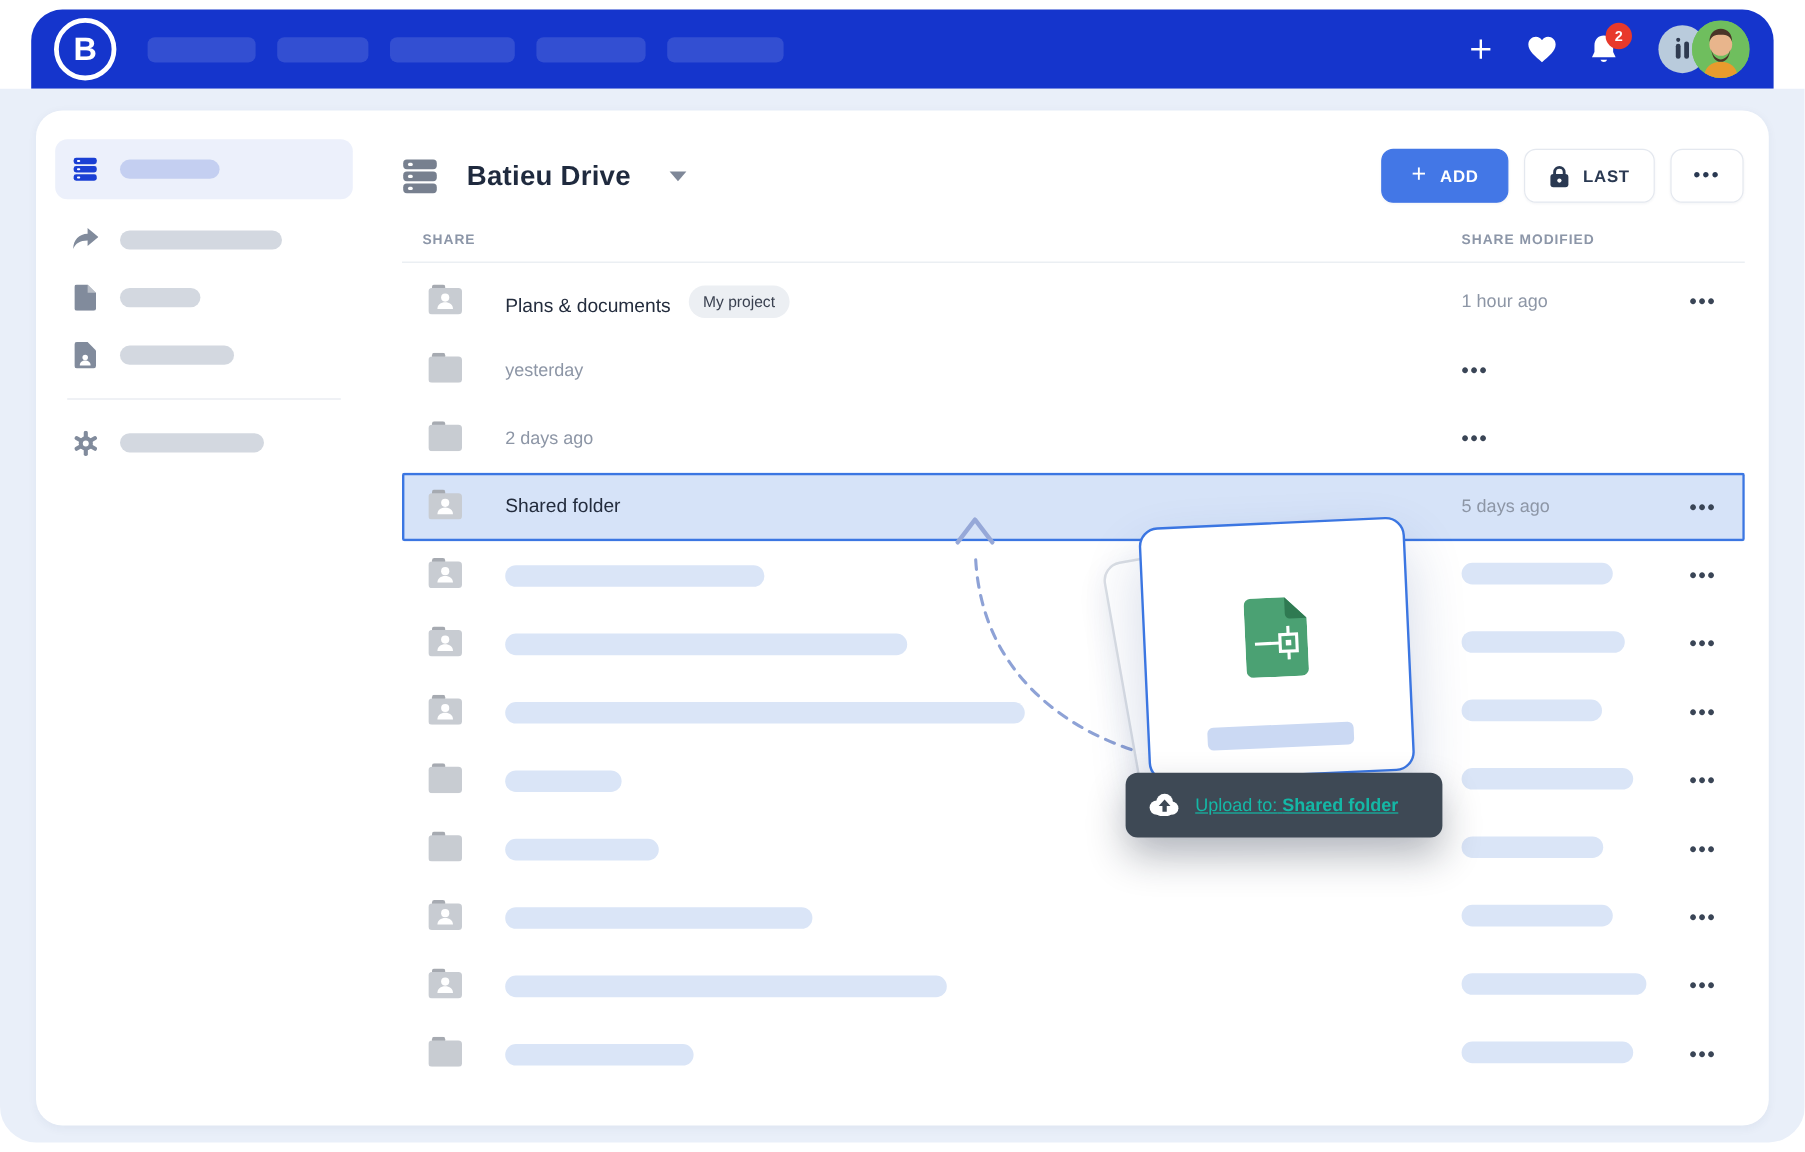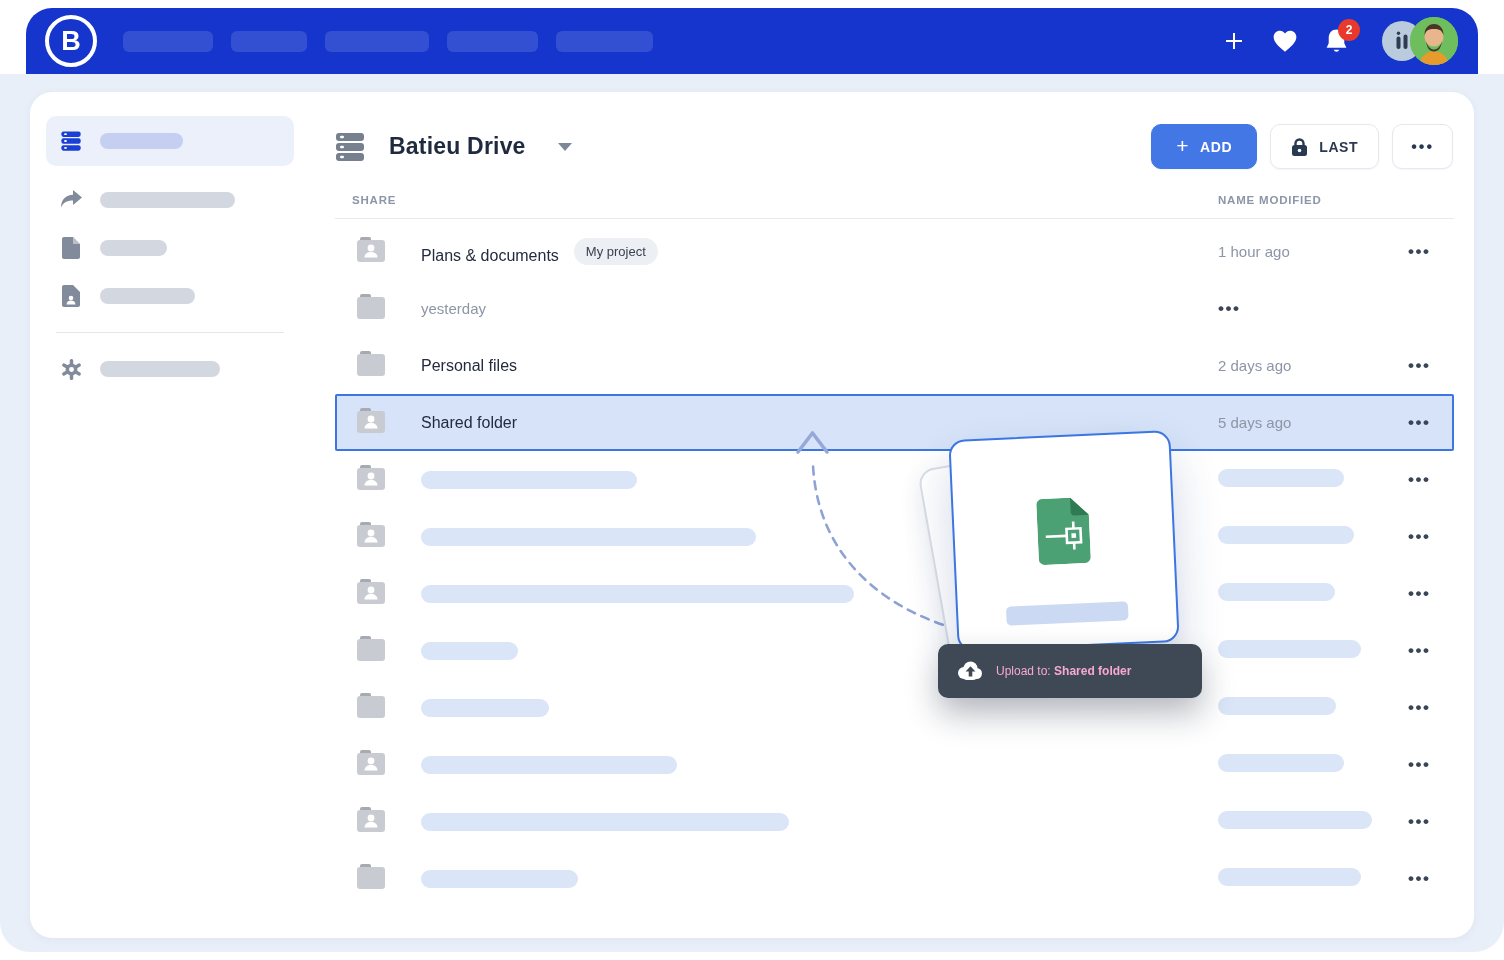--- a/index.html
+++ b/index.html
@@ -70,21 +70,21 @@
   .arc-svg { position:absolute; left:0; top:0; width:1504px; height:960px; pointer-events:none; z-index:5; }
   .ghost { position:absolute; background:#fff; border-radius:16px; }
   .ghost.back { left:933px; top:450px; width:221px; height:203px; border:2px solid #DADEE4;
     transform:rotate(-10deg); box-shadow:0 10px 26px rgba(40,60,110,.10); z-index:6; }
   .ghost.front { left:953px; top:435px; width:222px; height:212px; border:2px solid var(--c-selborder,#3B76E2);
     transform:rotate(-2.6deg); box-shadow:0 24px 48px rgba(30,60,130,.20); z-index:7;
     display:flex; flex-direction:column; align-items:center; }
   .ghost-filebar { width:122px; height:19px; border-radius:5px; background:#CBD9F3; margin-top:auto; margin-bottom:22px; }
   .tooltip { position:absolute; left:938px; top:644px; width:264px; height:54px; background:#3E4955; border-radius:10px;
     display:flex; align-items:center; gap:13px; padding:0 18px; z-index:8; box-shadow:0 16px 32px rgba(20,30,50,.30); }
-  .tooltip-text { color:#f9a8d4; font-size:12px; white-space:nowrap; }
+  .tooltip-text { color:#14b8a6; font-size:15px; white-space:nowrap;text-decoration:underline; }
   .tooltip-text b { font-weight:bold; }
 </style>
 </head>
 <body>
 
 <div class="frame">
 
   <header class="topbar">
     <div class="logo">B</div>
     <nav class="topnav" id="topnav">
@@ -231,21 +231,21 @@
             </button>
             <button class="btn more">
               <span>•••</span>
             </button>
           </div>
         </div>
 
         <div class="table">
           <div class="thead">
             <span class="th-name">SHARE</span>
-            <span>NAME MODIFIED</span>
+            <span>SHARE MODIFIED</span>
             <span></span>
           </div>
           <div class="tbody" id="rows">
               <div class="row">
                 <span><svg class="fold-ic" viewBox="0 0 28 25">
     <rect x="3" y="0" width="11" height="7" rx="2" fill="#A6AAB1"></rect>
     <rect x="0" y="3" width="28" height="22" rx="3" fill="#C8CCD2"></rect>
     <circle cx="14" cy="11" r="3.4" fill="#fff"></circle>
                     <path d="M7.5 20.5 c0-3.6 2.9-5.6 6.5-5.6 s6.5 2 6.5 5.6 Z" fill="#fff"></path>
   </svg></span>
@@ -264,23 +264,20 @@
   </svg></span>
                 <div class="cell-date">yesterday</div>
                 <span class="dots">•••</span>
               </div>
               <div class="row">
                 <span><svg class="fold-ic" viewBox="0 0 28 25">
     <rect x="3" y="0" width="11" height="7" rx="2" fill="#A6AAB1"></rect>
     <rect x="0" y="3" width="28" height="22" rx="3" fill="#C8CCD2"></rect>
 
   </svg></span>
-                <div class="cell-name">
-                  <span>Personal files</span>
-                </div>
                 <div class="cell-date">2 days ago</div>
                 <span class="dots">•••</span>
               </div>
               <div class="row selected">
                 <span><svg class="fold-ic" viewBox="0 0 28 25">
     <rect x="3" y="0" width="11" height="7" rx="2" fill="#A6AAB1"></rect>
     <rect x="0" y="3" width="28" height="22" rx="3" fill="#C8CCD2"></rect>
     <circle cx="14" cy="11" r="3.4" fill="#fff"></circle>
                     <path d="M7.5 20.5 c0-3.6 2.9-5.6 6.5-5.6 s6.5 2 6.5 5.6 Z" fill="#fff"></path>
   </svg></span>

